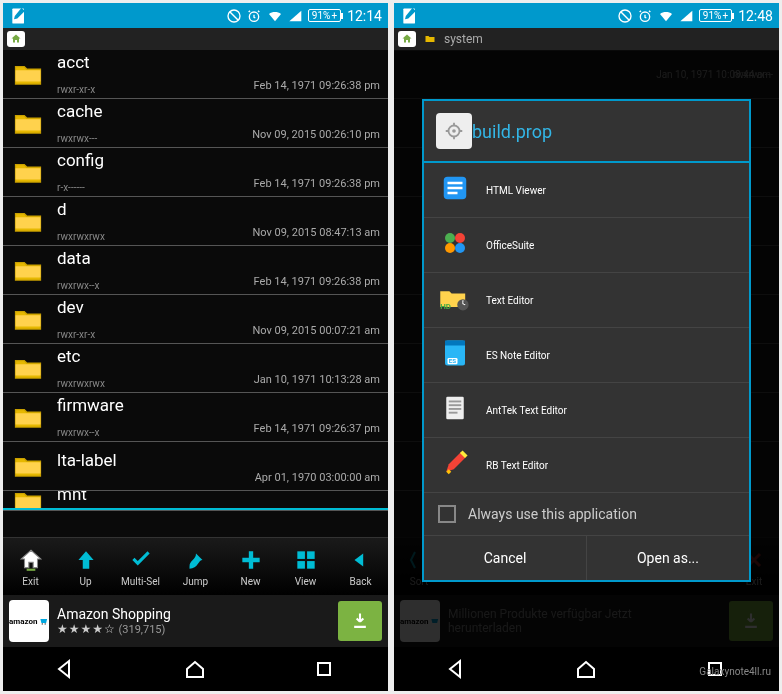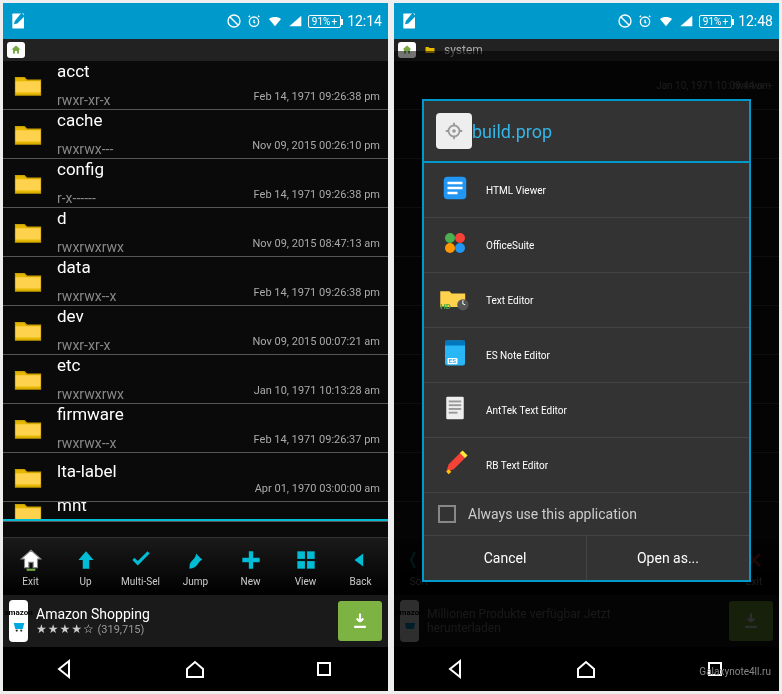--- a/index.html
+++ b/index.html
@@ -1,37 +1,37 @@
 <!DOCTYPE html>
 <html><head>
 <meta charset="utf-8">
 <style>
 *{margin:0;padding:0;box-sizing:border-box;font-family:Roboto,Arial,sans-serif}
 body{background:#eee;width:782px;height:694px;display:flex;gap:6px;padding:3px}
 .phone{width:386px;height:688px;background:#000;display:flex;flex-direction:column;position:relative}
-.statusbar{height:36px;background:#0099cc;display:flex;align-items:center;padding:0 6px;color:#fff}
+.statusbar{height:25px;background:#0099cc;display:flex;align-items:center;padding:0 6px;color:#fff}
 .statusbar .editor-icon{width:20px;height:20px}
 .statusbar .spacer{flex:1}
 .statusbar .sys-icon{margin-left:4px;display:flex;align-items:center}
 .statusbar .time{font-size:14px;margin-left:6px}
 .breadcrumb{height:22px;background:#222;display:flex;align-items:center;padding:0 4px;gap:6px;color:#aaa;font-size:12px}
 .home-chip{background:#fff;width:18px;height:16px;border-radius:3px;display:flex;align-items:center;justify-content:center}
 .filelist{flex:1;background:#0a0a0a;overflow:hidden}
 .file-row{height:49px;border-bottom:1px solid #555;display:flex;align-items:center;padding:0 6px;position:relative}
 .folder-icon{width:38px;height:30px;margin-right:10px}
 .file-info{flex:1;display:flex;flex-direction:column;}
 .file-name{color:#fff;font-size:17px;line-height:1.1}
-.file-perms{color:#888;font-size:14px;margin-top:12px}
+.file-perms{color:#888;font-size:10px;margin-top:12px}
 .file-date{color:#aaa;font-size:11px;position:absolute;right:8px;bottom:6px}
 .selected-underline{position:absolute;bottom:-1px;left:0;right:0;height:3px;background:#00bcd4}
 .toolbar{height:58px;background:linear-gradient(#1a1a1a,#000);display:flex;justify-content:space-around;align-items:center;border-top:1px solid #333}
 .tool-btn{display:flex;flex-direction:column;align-items:center;gap:2px;color:#ccc;font-size:10px;width:50px}
 .tool-icon{width:28px;height:28px;display:flex;align-items:center;justify-content:center}
 .adbar{height:52px;background:#1a1a1a;display:flex;align-items:center;padding:0 6px;gap:8px}
-.ad-appicon{width:19px;height:42px;background:#fff;border-radius:4px;position:relative;display:flex;align-items:center;justify-content:center;flex-direction:column}
+.ad-appicon{width:40px;height:42px;background:#fff;border-radius:4px;position:relative;display:flex;align-items:center;justify-content:center;}
 .ad-text{flex:1;color:#ccc}
 .ad-title{font-size:14px;color:#fff}
 .ad-sub{font-size:11px;color:#999}
 .ad-dl{width:44px;height:40px;background:#7cb342;border-radius:3px;display:flex;align-items:center;justify-content:center}
 .navbar{height:44px;background:#000;display:flex;justify-content:space-around;align-items:center}
 .nav-btn{width:24px;height:24px;color:#fff}
 .watermark{position:absolute;bottom:14px;right:8px;color:#888;font-size:10px}
 
 .dim{position:absolute;inset:0;background:rgba(0,0,0,0.55);z-index:5}
 .dialog{position:absolute;left:28px;right:28px;top:96px;background:#333;border:2px solid #0099cc;z-index:6}

